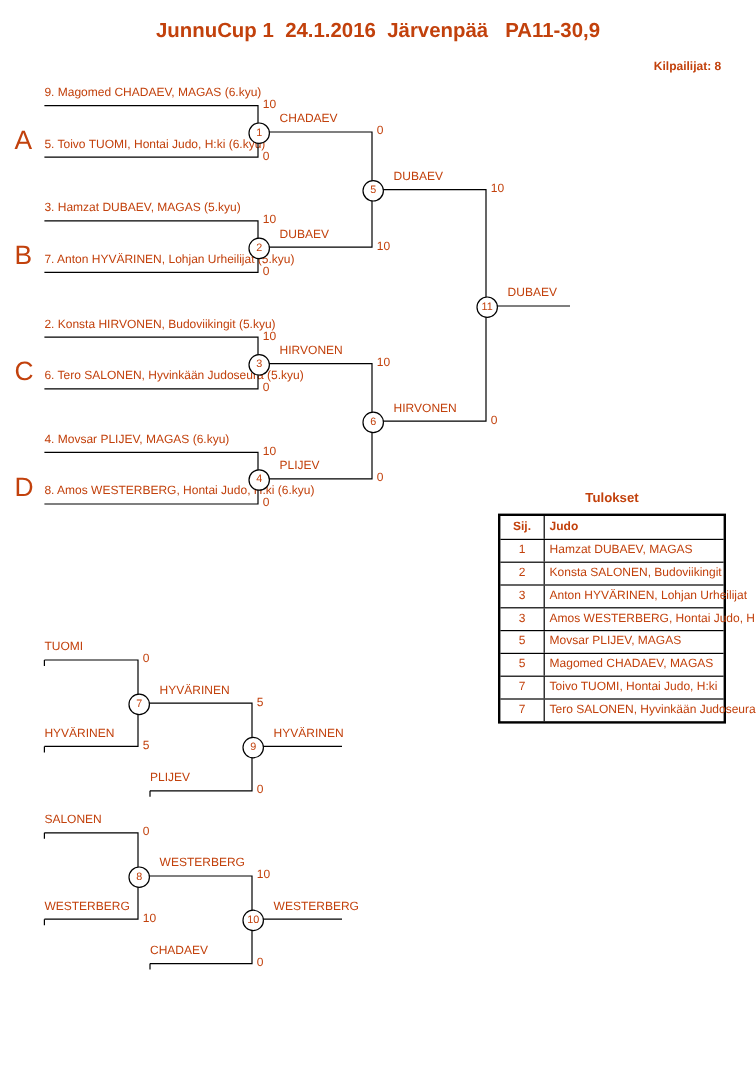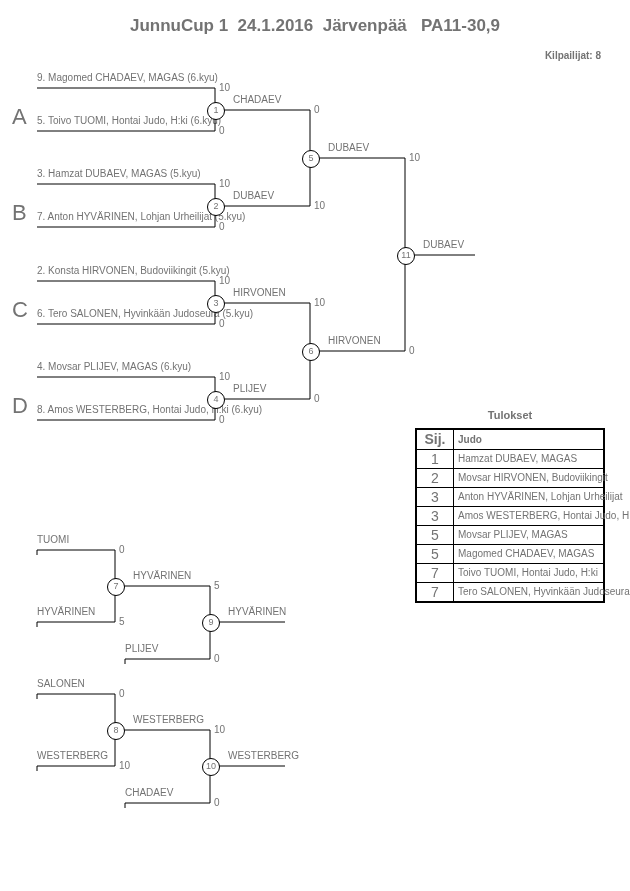--- a/index.html
+++ b/index.html
@@ -1,34 +1,34 @@
 <!DOCTYPE html>
 <html><head>
 <meta charset="utf-8">
 <style>
   html,body{margin:0;padding:0;background:#fff;}
   .page{position:relative;width:630px;height:891px;background:#ffffff;overflow:hidden;
-        font-family:"Liberation Sans",sans-serif;color:#737373;}
+        font-family:"Liberation Sans",sans-serif;color:#c2410c;}
   .title{position:absolute;left:0;top:16px;width:630px;text-align:center;
          font-size:17px;font-weight:bold;white-space:pre;}
   .competitors{position:absolute;top:50px;right:29px;font-size:10px;font-weight:bold;}
   .pool{position:absolute;left:12px;font-size:22px;}
   .lbl{position:absolute;font-size:10px;white-space:nowrap;line-height:12px;}
   .score{position:absolute;font-size:10px;white-space:nowrap;line-height:11px;}
   .circle{position:absolute;width:16px;height:16px;border:1px solid #000;border-radius:50%;
           background:#fff;font-size:9px;line-height:15px;text-align:center;z-index:2;}
   svg.lines{position:absolute;left:0;top:0;z-index:1;}
   
   .res-title{position:absolute;left:415px;top:409px;width:190px;text-align:center;
              font-size:11px;font-weight:bold;}
   .res-table{position:absolute;left:415px;top:428px;width:186px;border:2px solid #000;background:#fff;}
   .res-row,.res-header-row{display:flex;height:18px;line-height:18px;border-bottom:1px solid #000;}
   .res-row:last-child{border-bottom:none;}
   .res-header-row{height:19px;line-height:19px;font-weight:bold;}
-  .res-place{width:36px;border-right:1px solid #000;text-align:center;font-size:14px;flex:none;}
+  .res-place{width:36px;border-right:1px solid #000;text-align:center;font-size:10px;flex:none;}
   .res-name{flex:1 0 auto;padding-left:4px;font-size:10px;white-space:nowrap;overflow:visible;}
 </style>
 </head>
 <body>
 
 <div class="page">
 
   <div class="title">JunnuCup 1  24.1.2016  Järvenpää   PA11-30,9</div>
   <div class="competitors">Kilpailijat: 8</div>
 
@@ -131,21 +131,21 @@
     <div class="res-header-row">
       <div class="res-place">Sij.</div>
       <div class="res-name">Judo</div>
     </div>
     <div class="res-row">
       <div class="res-place">1</div>
       <div class="res-name">Hamzat DUBAEV, MAGAS</div>
     </div>
     <div class="res-row">
       <div class="res-place">2</div>
-      <div class="res-name">Movsar HIRVONEN, Budoviikingit</div>
+      <div class="res-name">Konsta SALONEN, Budoviikingit</div>
     </div>
     <div class="res-row">
       <div class="res-place">3</div>
       <div class="res-name">Anton HYVÄRINEN, Lohjan Urheilijat</div>
     </div>
     <div class="res-row">
       <div class="res-place">3</div>
       <div class="res-name">Amos WESTERBERG, Hontai Judo, H:ki</div>
     </div>
     <div class="res-row">

